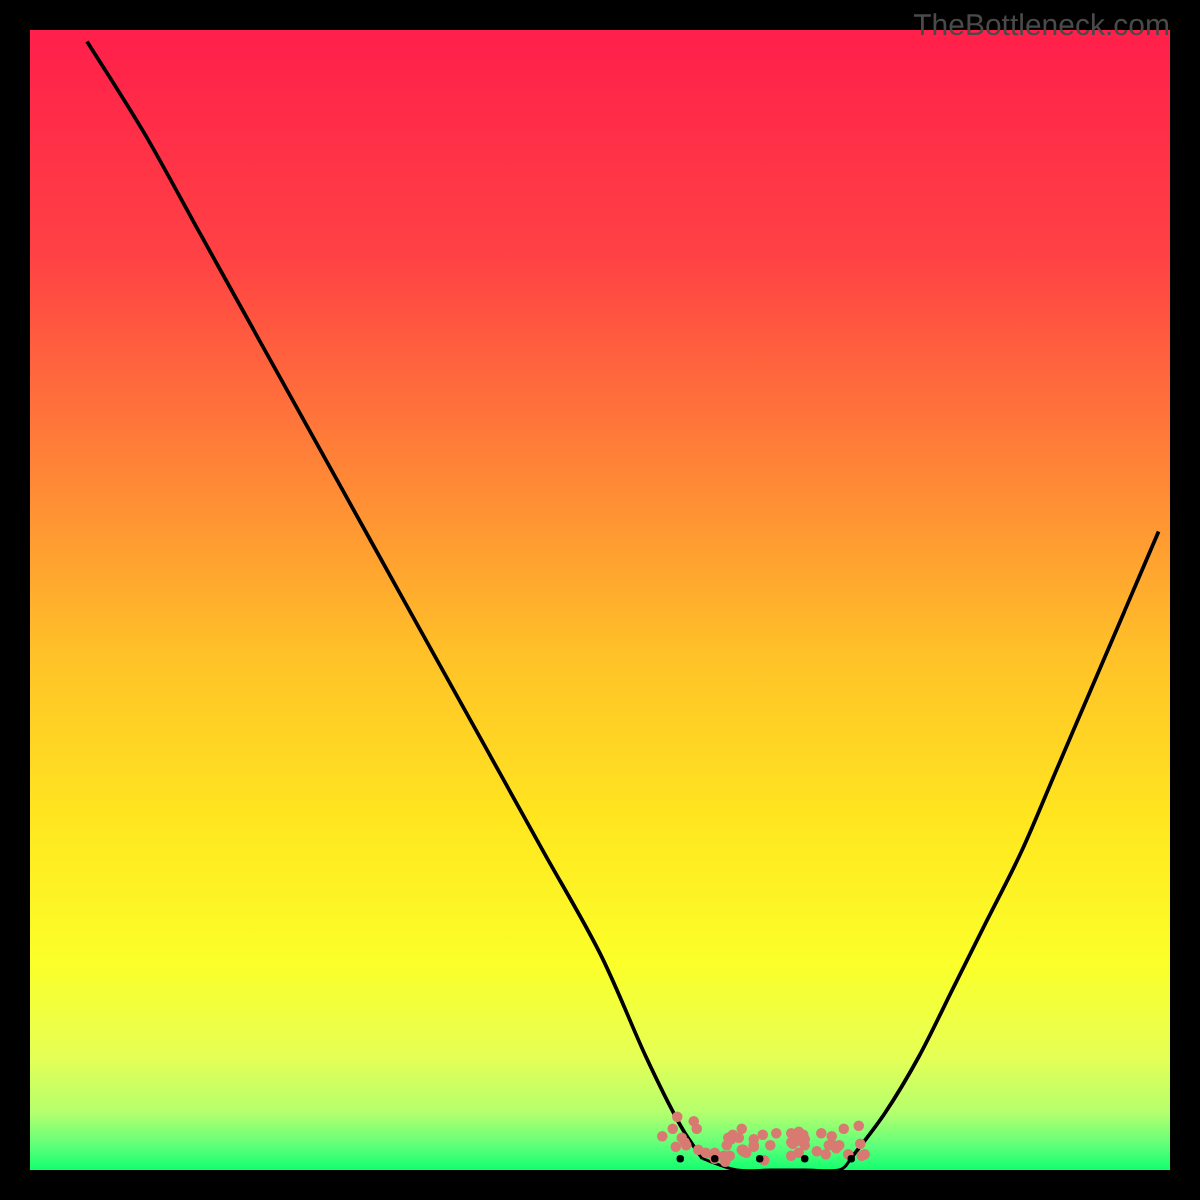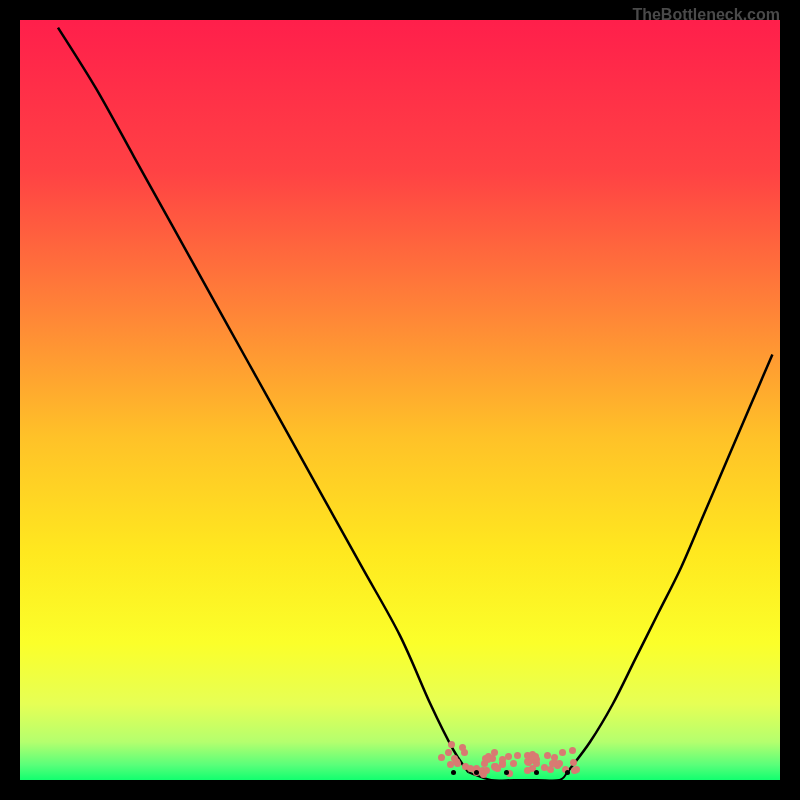--- a/index.html
+++ b/index.html
@@ -9,22 +9,22 @@
     background: #000;
     position: relative;
     overflow: hidden;
     font-family: Arial, sans-serif;
   }
   .watermark {
     position: absolute;
     top: 6px;
     right: 20px;
     color: #4a4a4a;
-    font-size: 16px;
-    font-weight: bold;
+    font-size: 20px;
+    font-weight: normal;
     z-index: 10;
   }
   .plot-area {
     position: absolute;
     left: 20px;
     top: 20px;
     width: 760px;
     height: 760px;
   }
   .gradient-bg {

